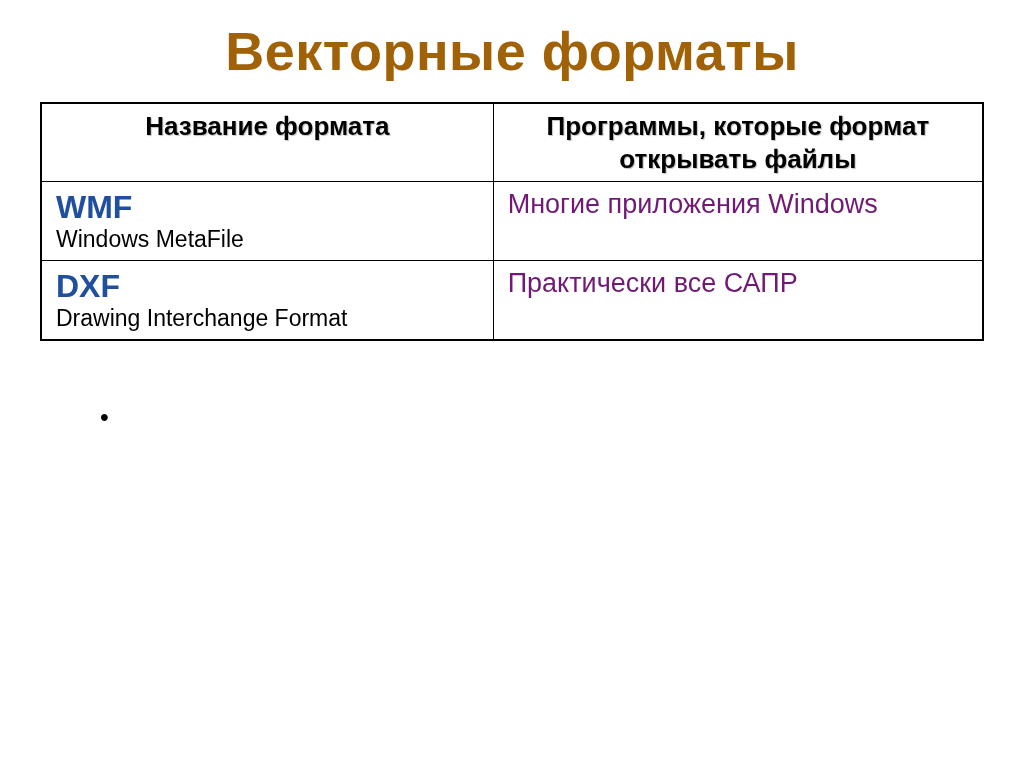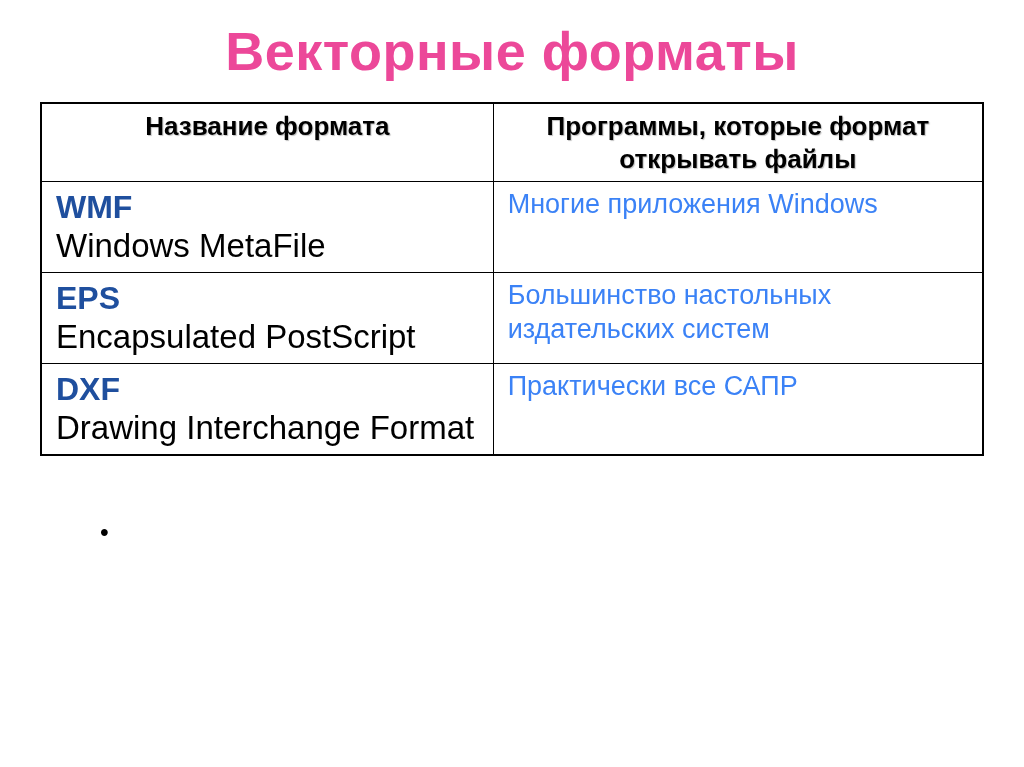--- a/index.html
+++ b/index.html
@@ -11,21 +11,21 @@
       width: 1024px;
       height: 767px;
       background: #ffffff;
       font-family: Arial, Helvetica, sans-serif;
       padding: 20px 40px;
     }
     .title {
       text-align: center;
       font-size: 54px;
       font-weight: bold;
-      color: #ec4899;
+      color: #a16207;
       margin-bottom: 20px;
       letter-spacing: 0.5px;
     }
     .formats-table {
       width: 100%;
       border-collapse: collapse;
       border: 2px solid #000;
     }
     .formats-table th,
     .formats-table td {
@@ -51,28 +51,28 @@
       text-align: left;
     }
     .format-short {
       font-weight: bold;
       font-size: 32px;
       color: #1f4f9e;
       display: block;
       line-height: 1.2;
     }
     .format-long {
-      font-size: 33px;
+      font-size: 23px;
       color: #000;
       display: block;
       line-height: 1.2;
     }
     .program-cell {
       font-size: 27px;
-      color: #3b82f6;
+      color: #701a75;
       text-align: left;
       line-height: 1.25;
     }
     .note-block {
       margin-top: 60px;
       padding-left: 55px;
     }
     .note-item {
       position: relative;
       font-size: 25px;
@@ -102,27 +102,20 @@
   <tbody>
     <tr>
       <td class="format-cell">
         <span class="format-short">WMF</span>
         <span class="format-long">Windows MetaFile</span>
       </td>
       <td class="program-cell">Многие приложения Windows</td>
     </tr>
     <tr>
       <td class="format-cell">
-        <span class="format-short">EPS</span>
-        <span class="format-long">Encapsulated PostScript</span>
-      </td>
-      <td class="program-cell">Большинство настольных издательских систем</td>
-    </tr>
-    <tr>
-      <td class="format-cell">
         <span class="format-short">DXF</span>
         <span class="format-long">Drawing Interchange Format</span>
       </td>
       <td class="program-cell">Практически все САПР</td>
     </tr>
   </tbody>
 </table>
 
 <div class="note-block">
   <div class="note-item">

